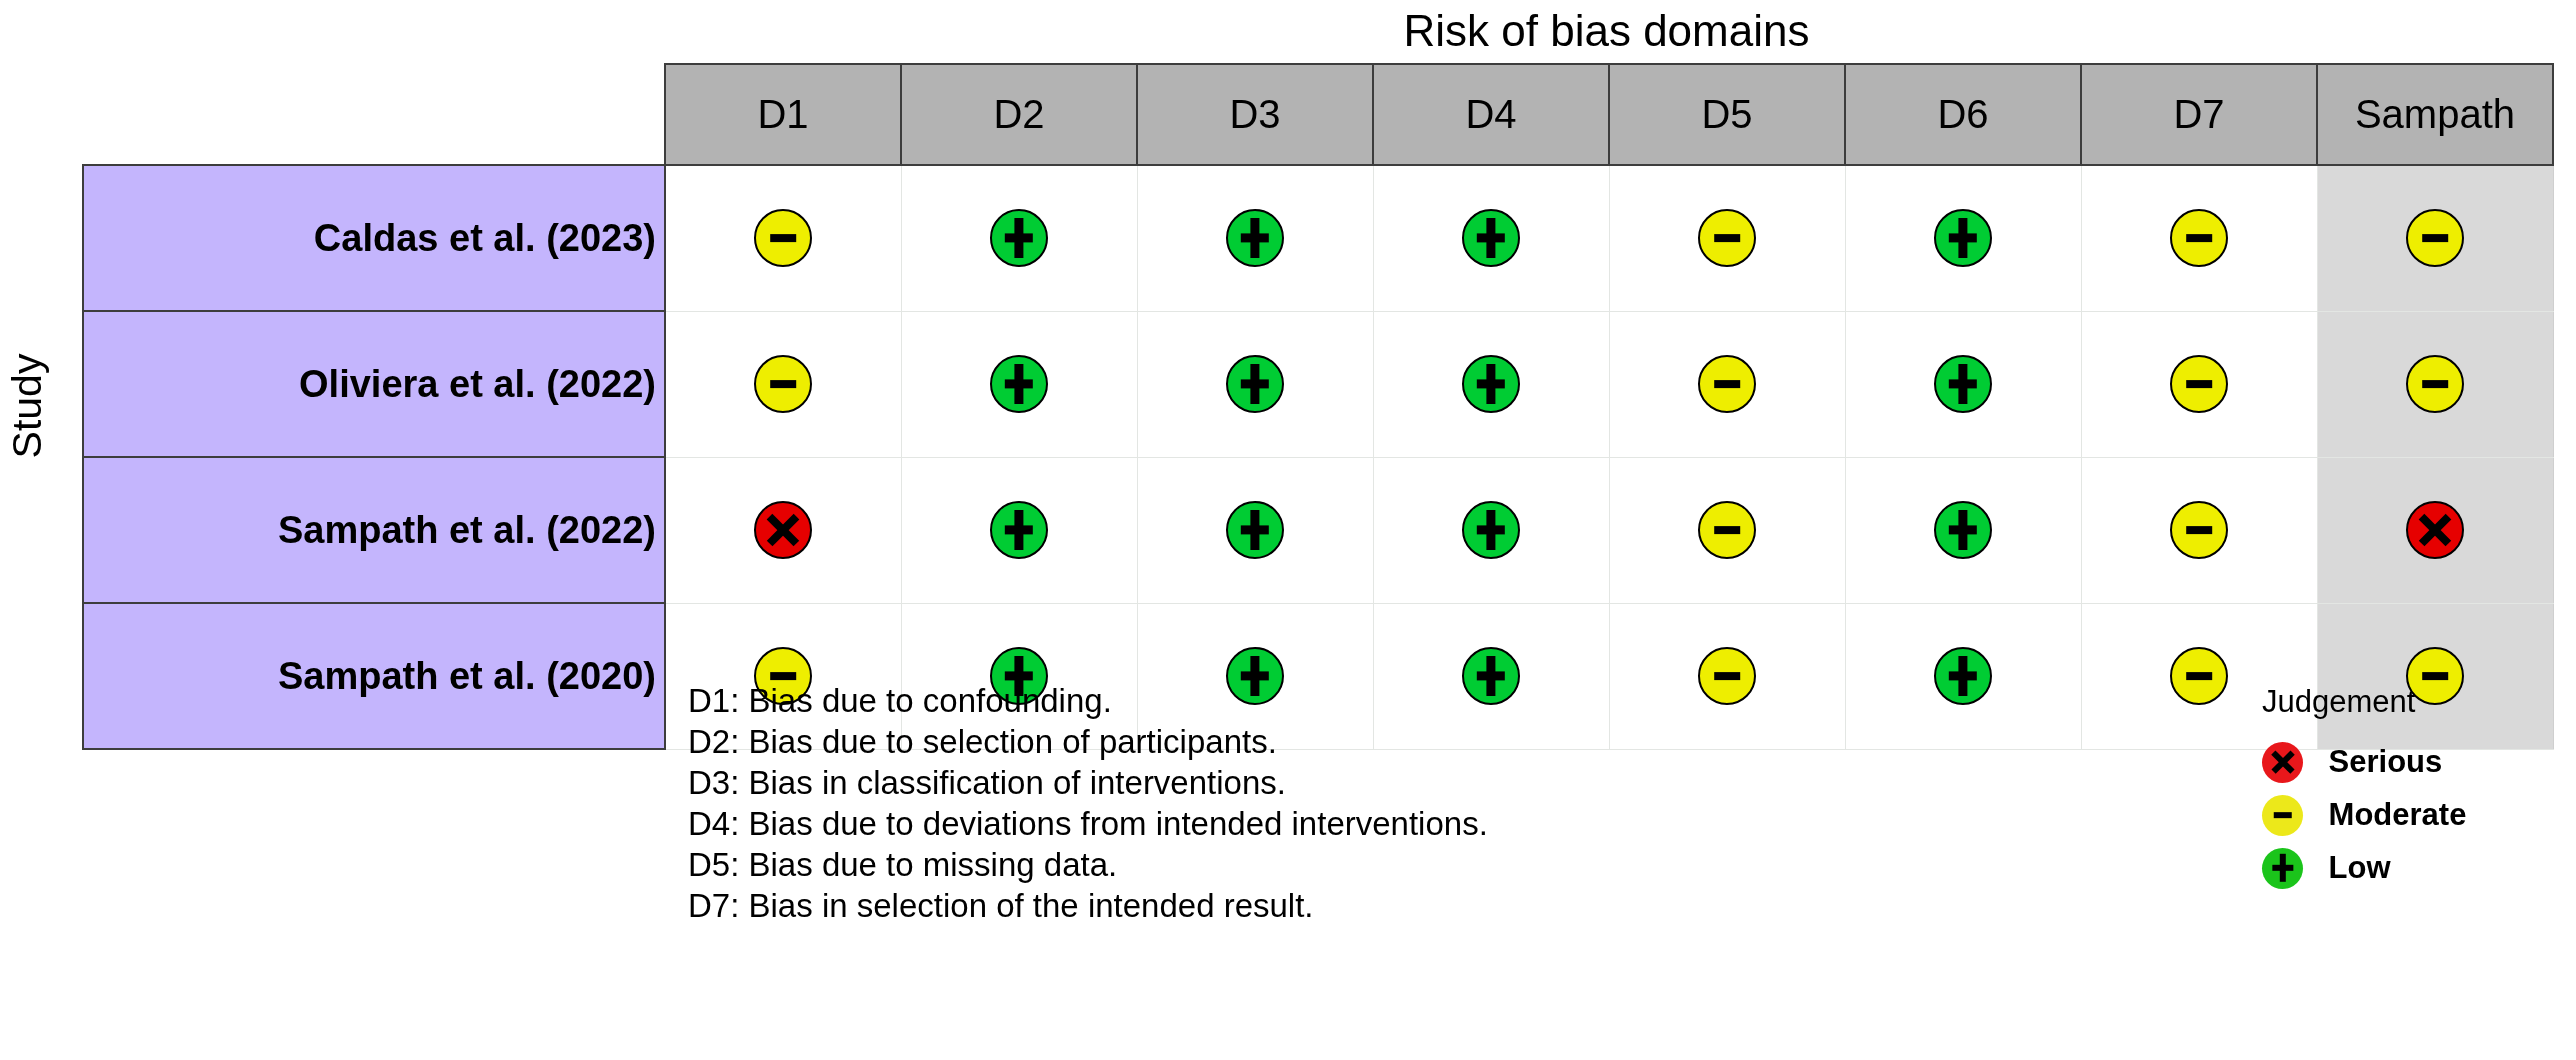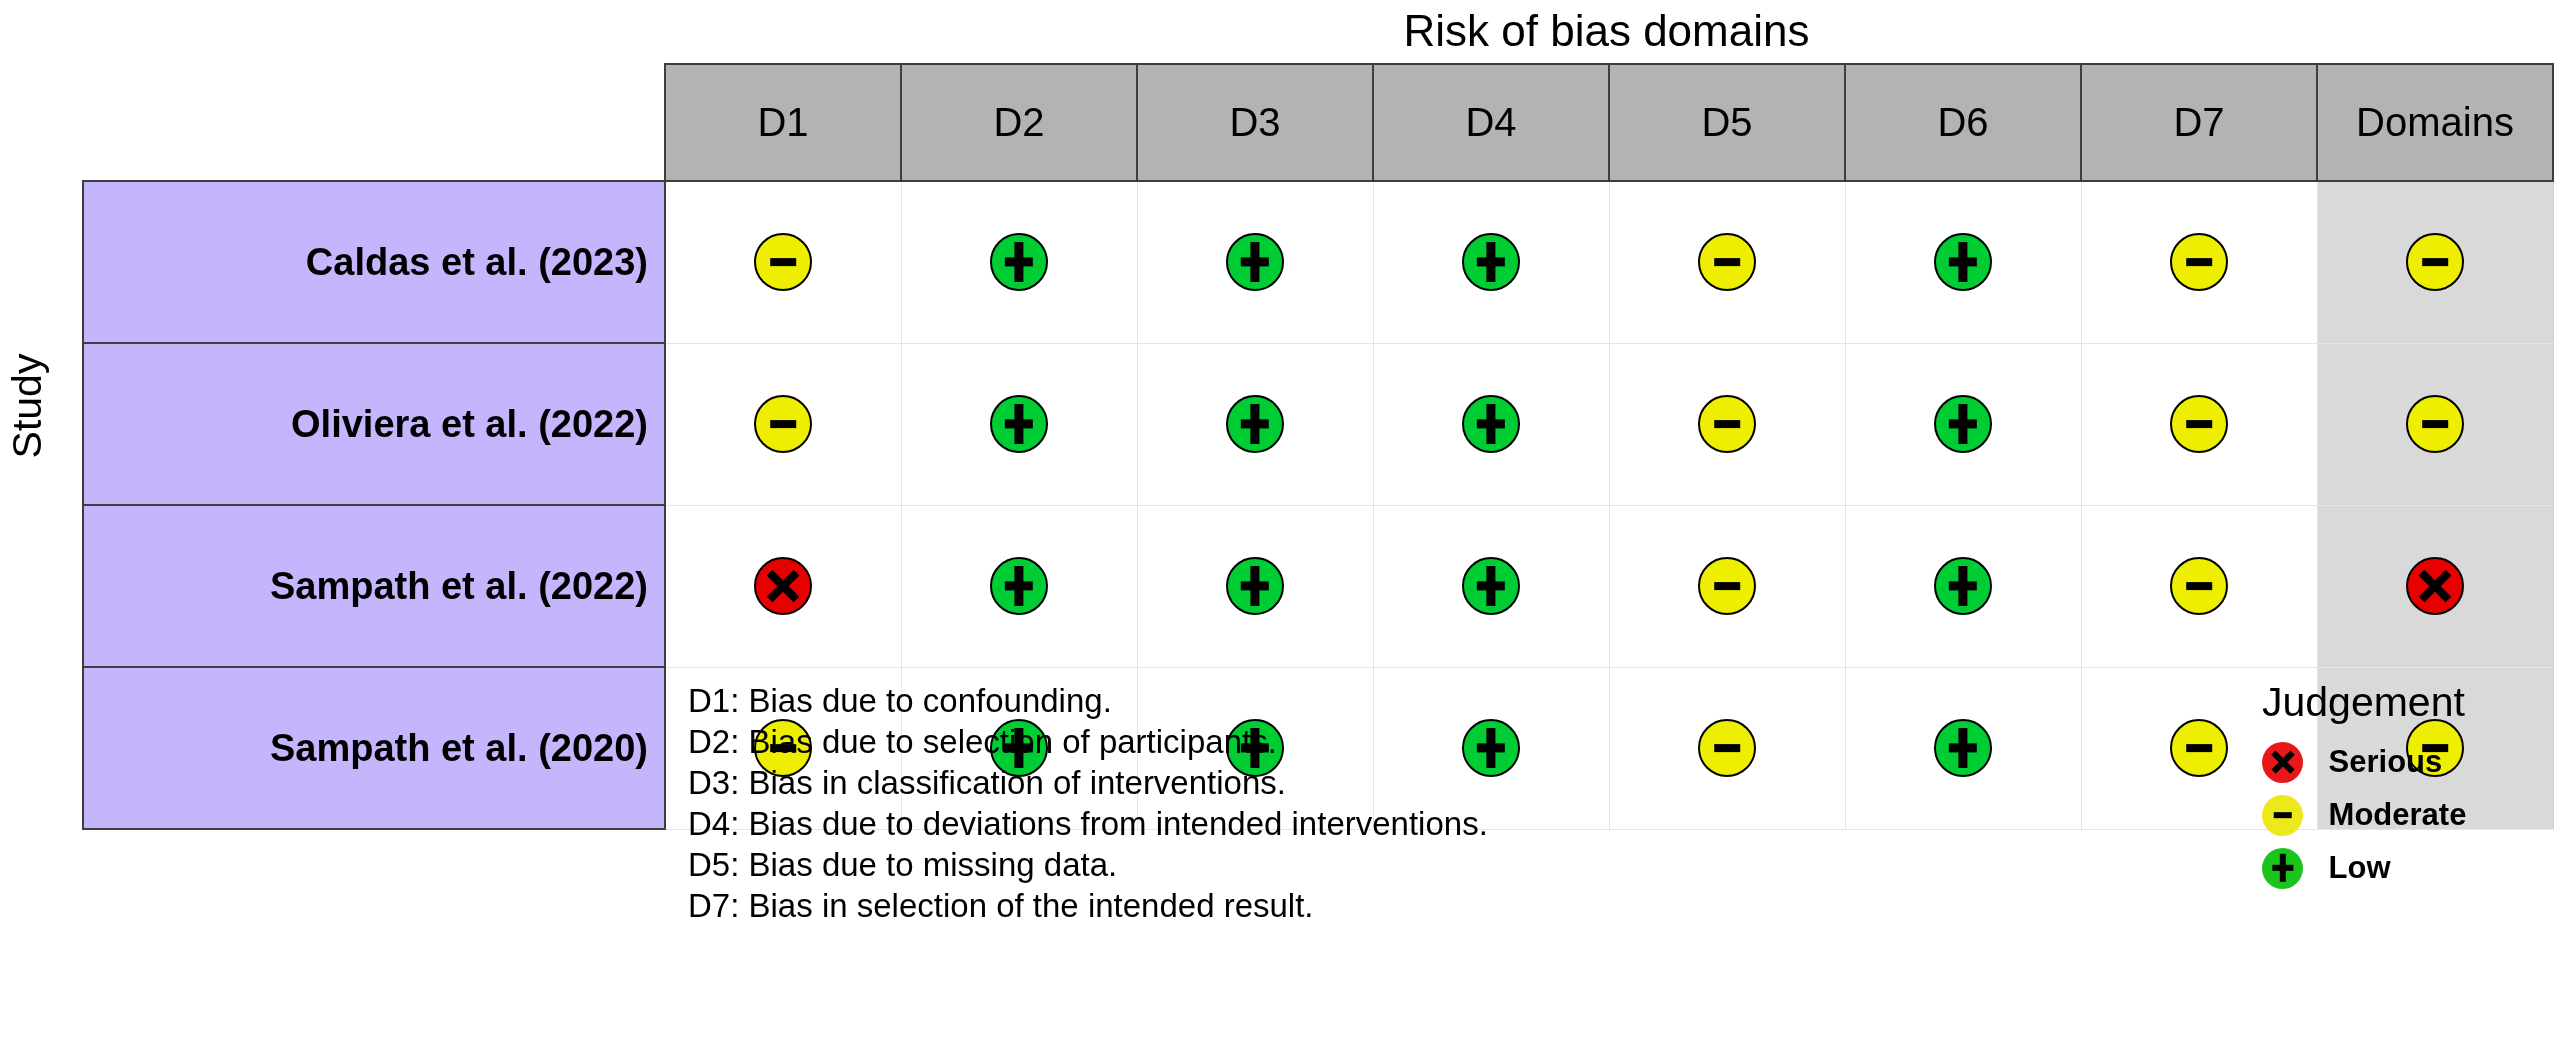--- a/index.html
+++ b/index.html
@@ -49,21 +49,21 @@
     left: 82px;
     top: 63px;
     width: 2468px;
     border-collapse: collapse;
     table-layout: fixed;
   }
   #rob-table col.study-col { width: 582px; }
   #rob-table col.dom-col   { width: 236px; }
 
   #rob-table th, #rob-table td {
-    padding: 16px;
+    padding: 8px;
     margin: 0;
   }
 
   
   .hdr-blank {
     background: transparent;
     border: none;
   }
   .hdr-cell {
     background: #b3b3b3;
@@ -175,21 +175,21 @@
   }
   #domains-block .dom-line { display: block; }
 
   
   #legend {
     position: absolute;
     left: 2262px;
     top: 684px;
   }
   #legend-title {
-    font-size: 41px;
+    font-size: 31px;
     line-height: 36px;
     color: #000;
     margin-bottom: 15.6px;
     white-space: nowrap;
   }
   .legend-row {
     display: flex;
     align-items: center;
     height: 53px;
   }
@@ -264,21 +264,21 @@
   <thead>
     <tr>
       <th class="hdr-blank"></th>
       <th class="hdr-cell">D1</th>
       <th class="hdr-cell">D2</th>
       <th class="hdr-cell">D3</th>
       <th class="hdr-cell">D4</th>
       <th class="hdr-cell">D5</th>
       <th class="hdr-cell">D6</th>
       <th class="hdr-cell">D7</th>
-      <th class="hdr-cell">Domains</th>
+      <th class="hdr-cell">Sampath</th>
     </tr>
   </thead>
   <tbody id="rob-body">
       <tr>
         <th class="study-cell">Caldas et al. (2023)</th>
         <td class="j-cell"><span class="bubble moderate" title="Moderate"><span class="bar-h"></span></span></td>
         <td class="j-cell"><span class="bubble low" title="Low"><span class="bar-h"></span><span class="bar-v"></span></span></td>
         <td class="j-cell"><span class="bubble low" title="Low"><span class="bar-h"></span><span class="bar-v"></span></span></td>
         <td class="j-cell"><span class="bubble low" title="Low"><span class="bar-h"></span><span class="bar-v"></span></span></td>
         <td class="j-cell"><span class="bubble moderate" title="Moderate"><span class="bar-h"></span></span></td>

